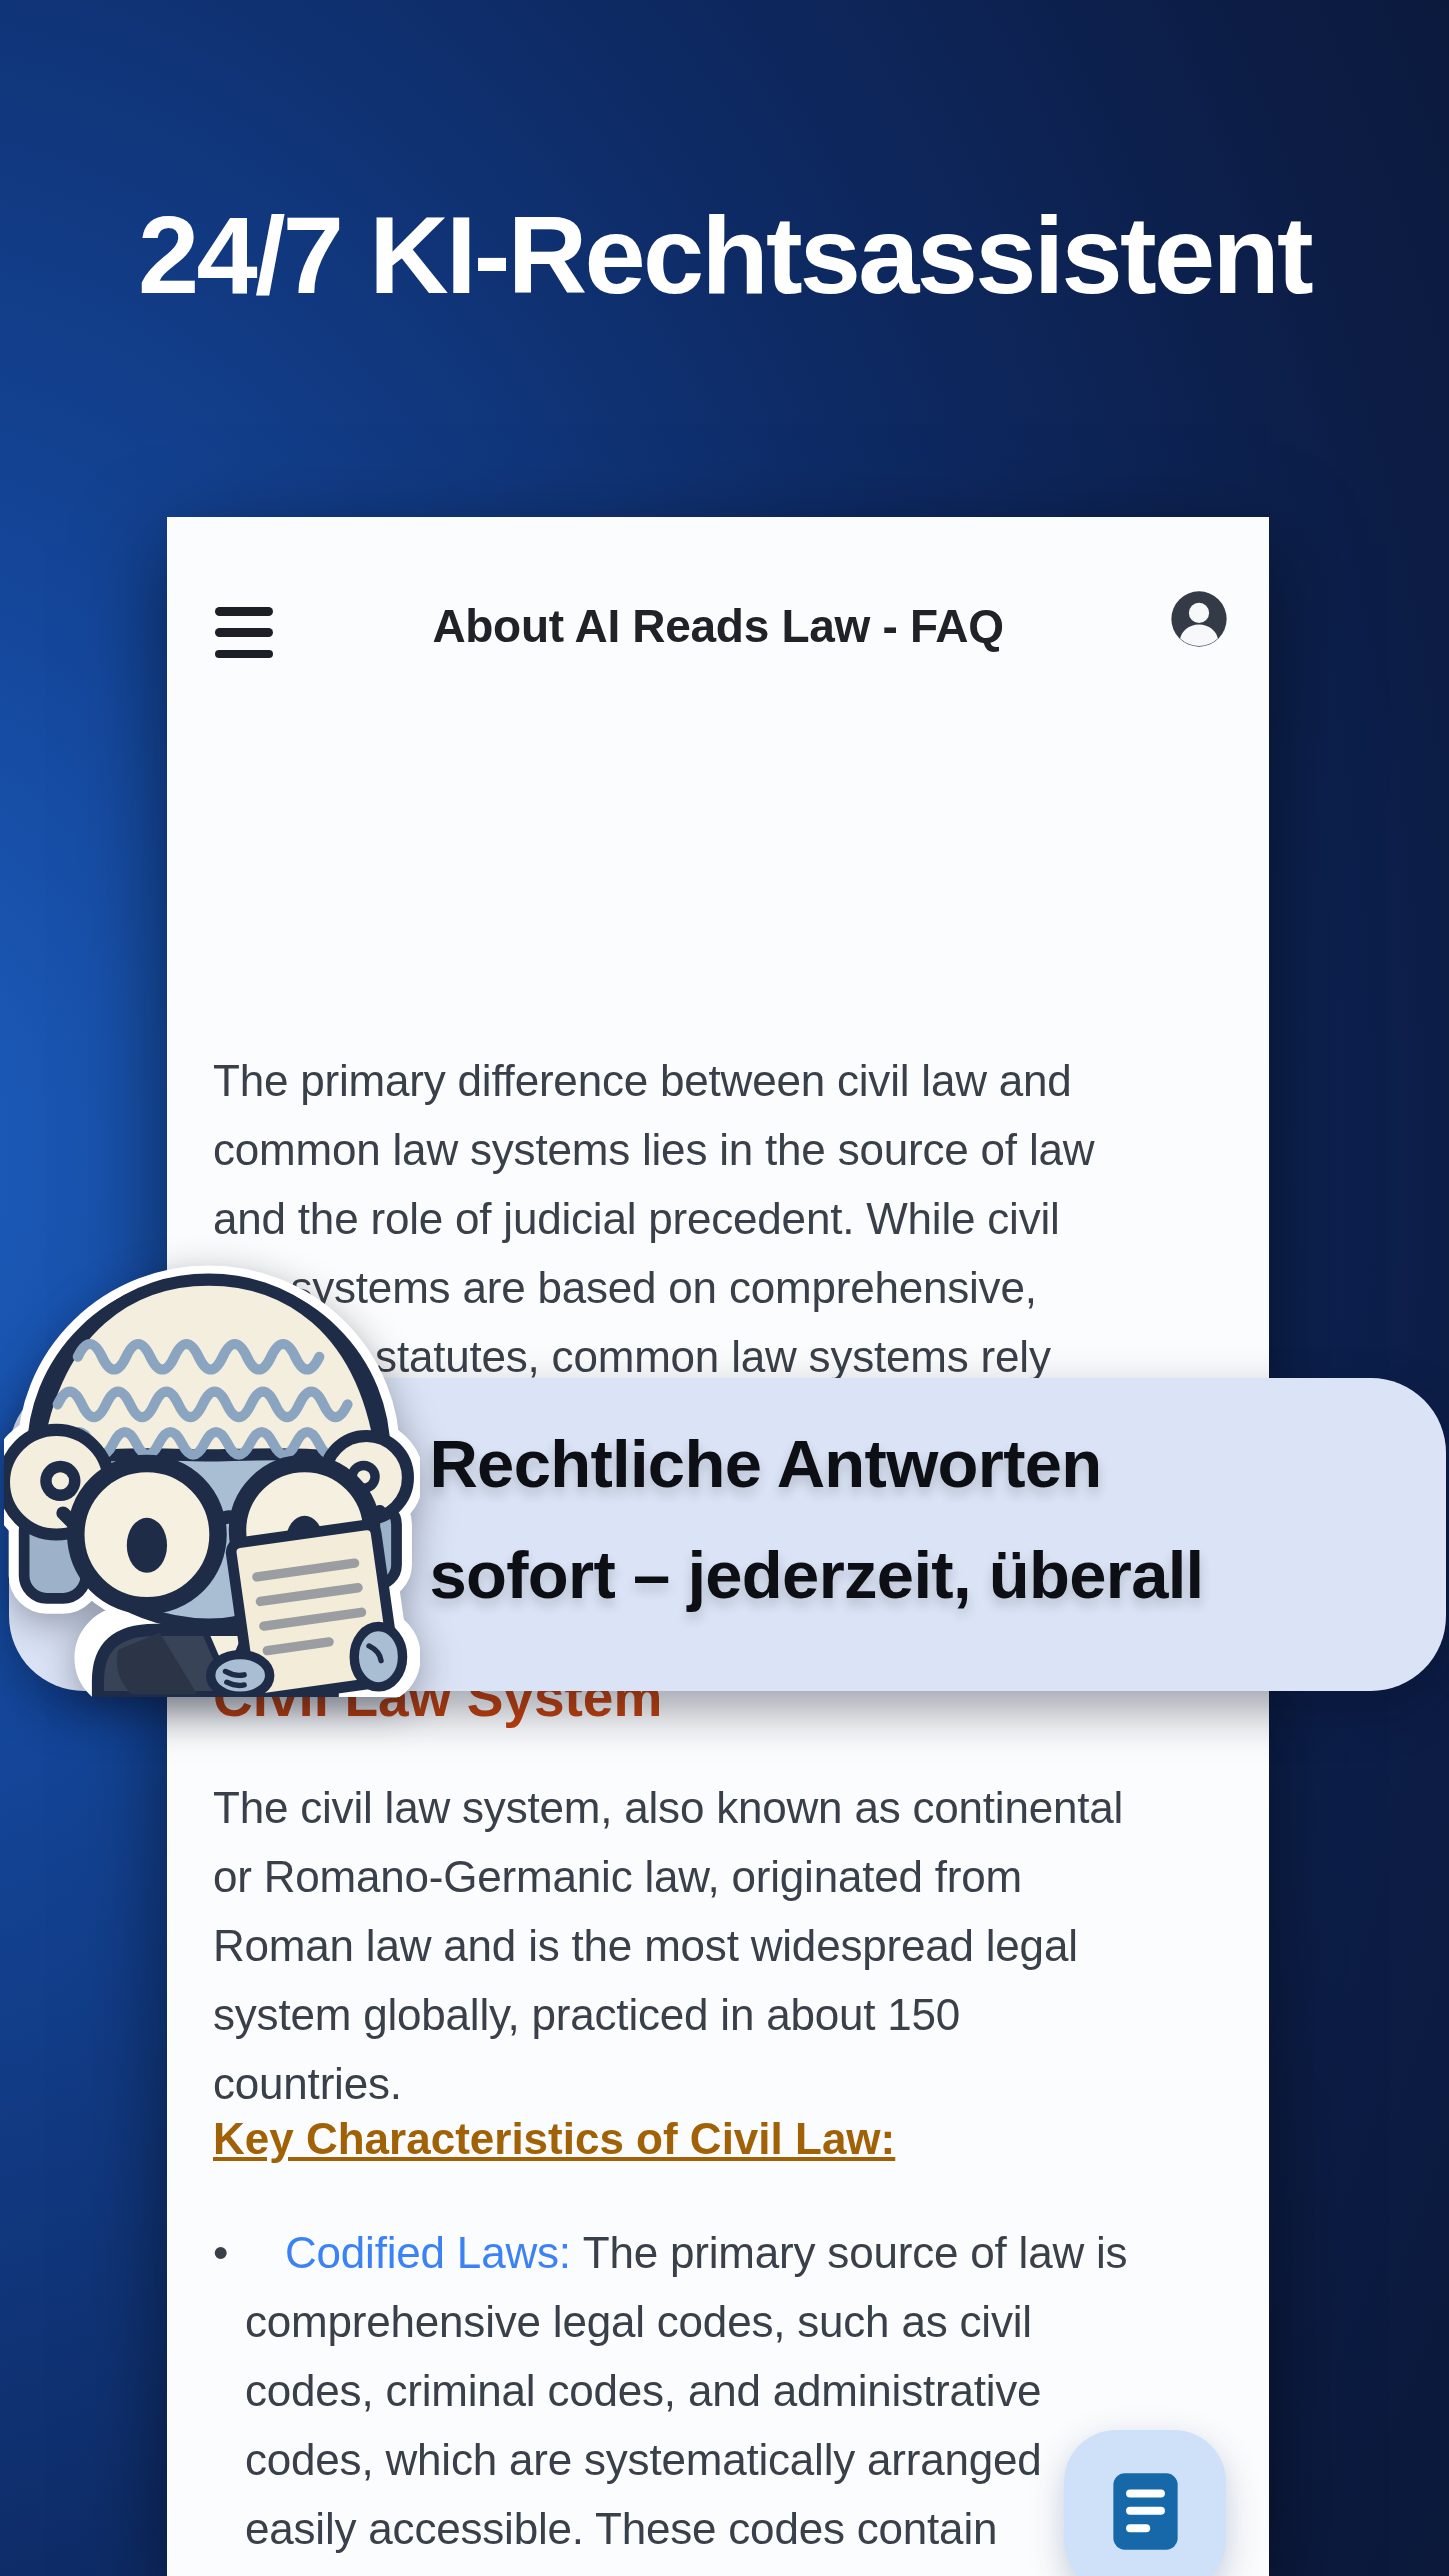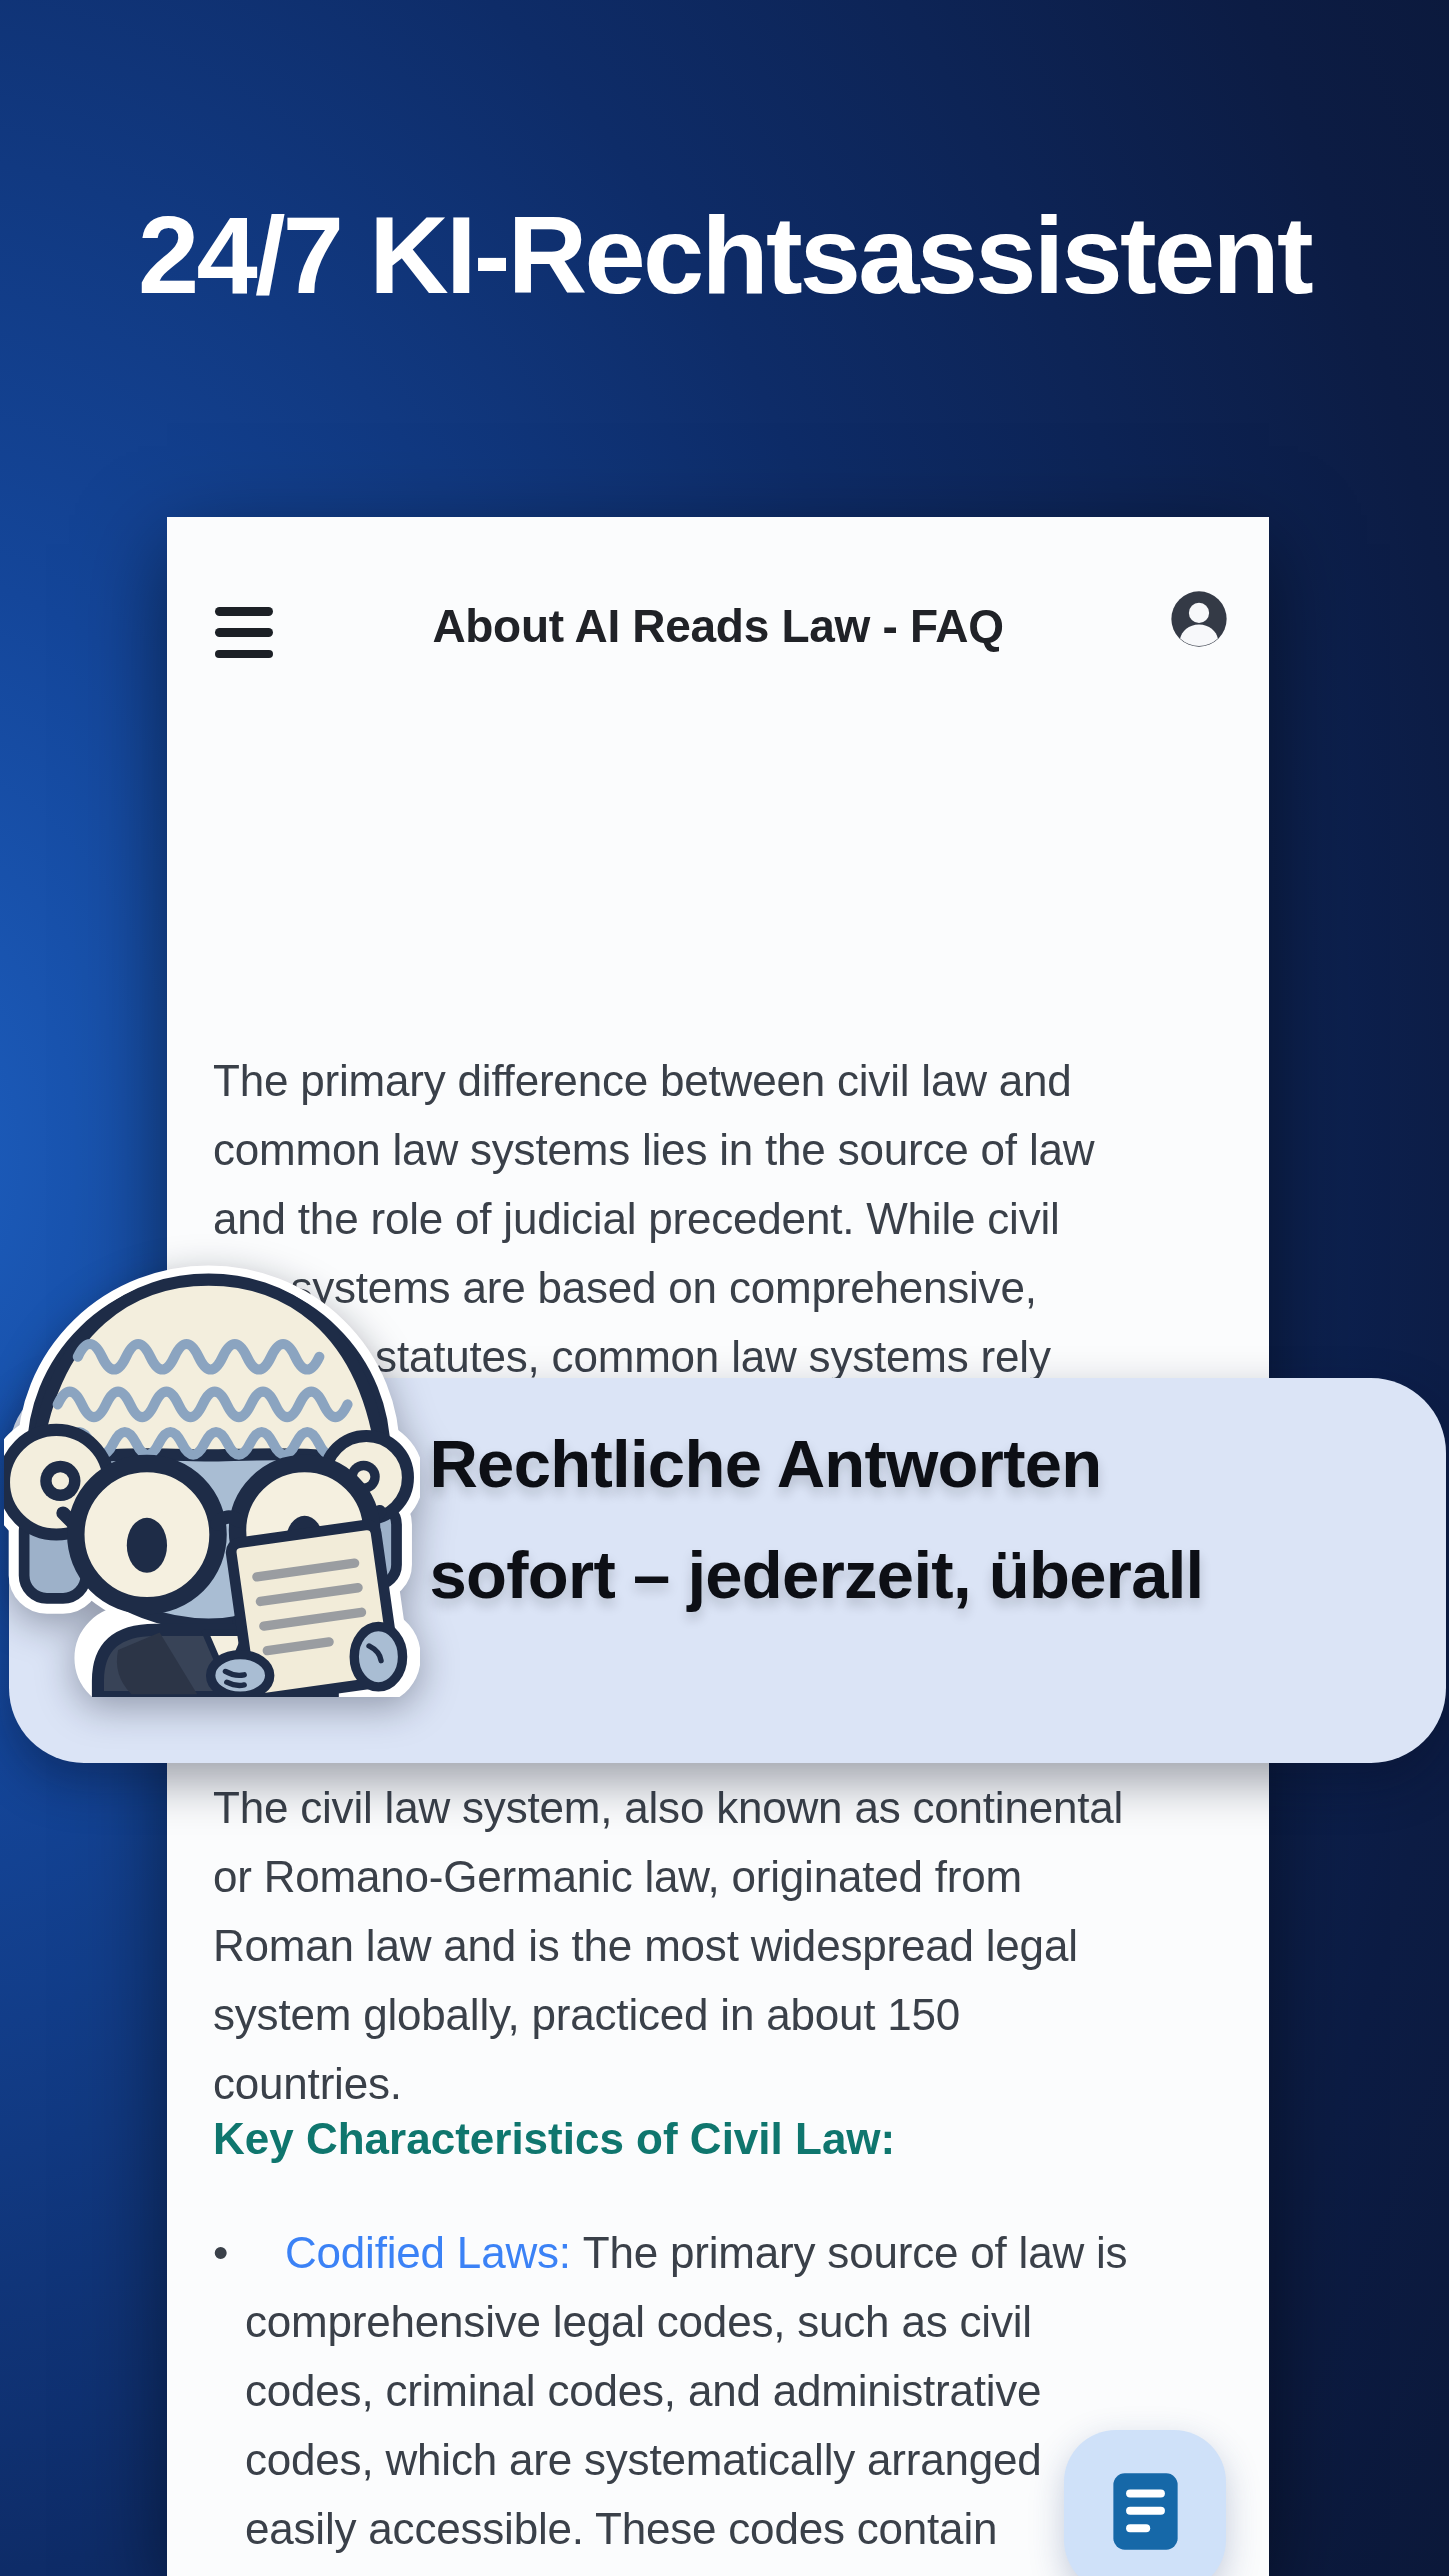--- a/index.html
+++ b/index.html
@@ -34,38 +34,38 @@
   .bubble .line{font-size:44px;color:#333b49;line-height:67px;white-space:nowrap;}
   .pline{position:relative;font-size:44px;color:#3a4049;line-height:69px;white-space:nowrap;letter-spacing:-0.2px;}
   .p1{position:absolute;top:529px;left:46px;}
   .section-heading{
     position:absolute;top:1148px;left:46px;
     font-size:55px;font-weight:bold;color:#c2410c;white-space:nowrap;
   }
   .p2{position:absolute;top:1256px;left:46px;}
   .subheading{
     position:absolute;top:1597px;left:46px;
-    font-size:44px;font-weight:bold;color:#0f766e;white-space:nowrap;
+    font-size:44px;font-weight:bold;color:#a16207;white-space:nowrap;text-decoration:underline;
   }
   .bullet{position:absolute;top:1701px;left:46px;}
   .bullet-first{position:relative;padding-left:32px;}
   .bullet-marker{position:absolute;left:0;top:0;font-size:44px;color:#3a4049;line-height:69px;}
   .bullet-bold{font-weight:normal;color:#3b82f6;margin-left:40px;}
   .bullet-rest{margin-left:12px;}
   .bullet-cont{padding-left:32px;}
   
   .fab{
     position:absolute;left:897px;top:1913px;width:162px;height:162px;
     background:#cfe1f9;border-radius:52px;cursor:pointer;
     display:flex;align-items:center;justify-content:center;
     box-shadow:0 12px 34px rgba(30,60,120,.25);
   }
   
   .banner{
-    position:absolute;left:9.4px;top:1378px;width:1437px;height:385px;
+    position:absolute;left:9.4px;top:1378px;width:1437px;height:313px;
     background:#dbe4f6;border-radius:75px;z-index:5;
     box-shadow:0 20px 47px rgba(8,16,40,.38);
   }
   .banner-text{
     position:absolute;left:420px;top:29.5px;
     font-size:67px;font-weight:bold;color:#0d0f15;line-height:111px;
     letter-spacing:-0.7px;white-space:nowrap;
     text-shadow:0 6.7px 12px rgba(13,15,21,.18);
   }
   

